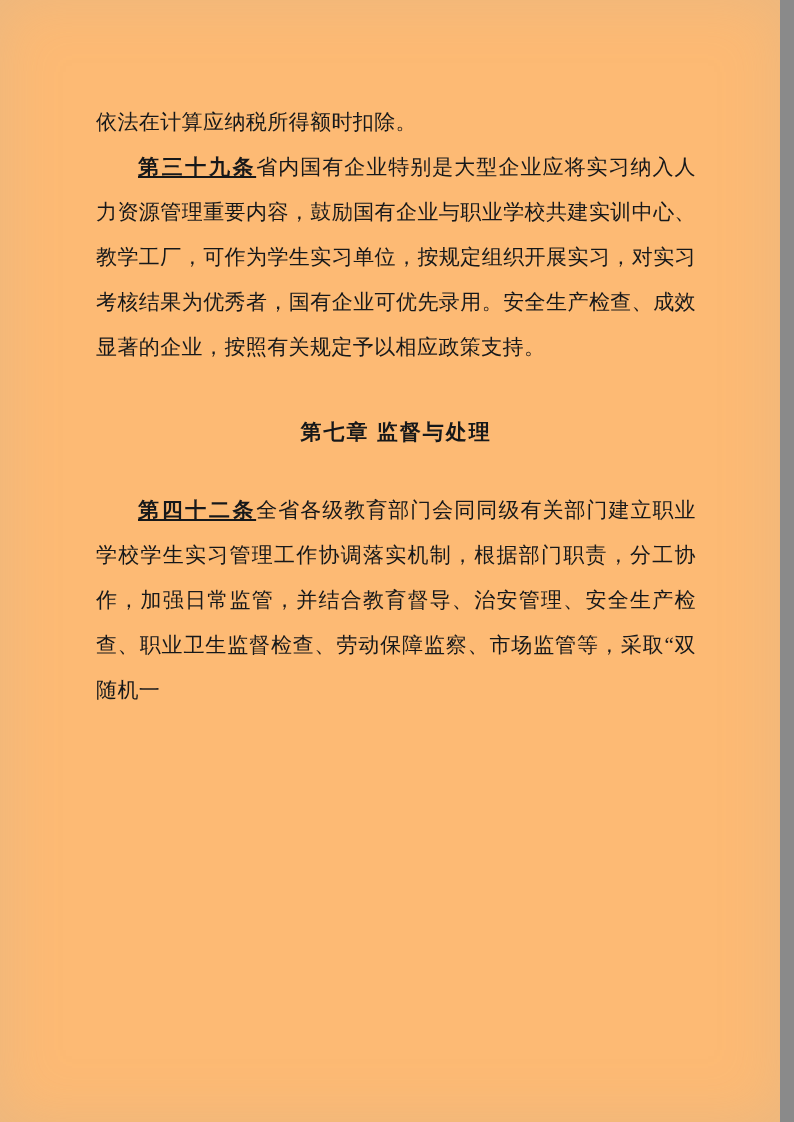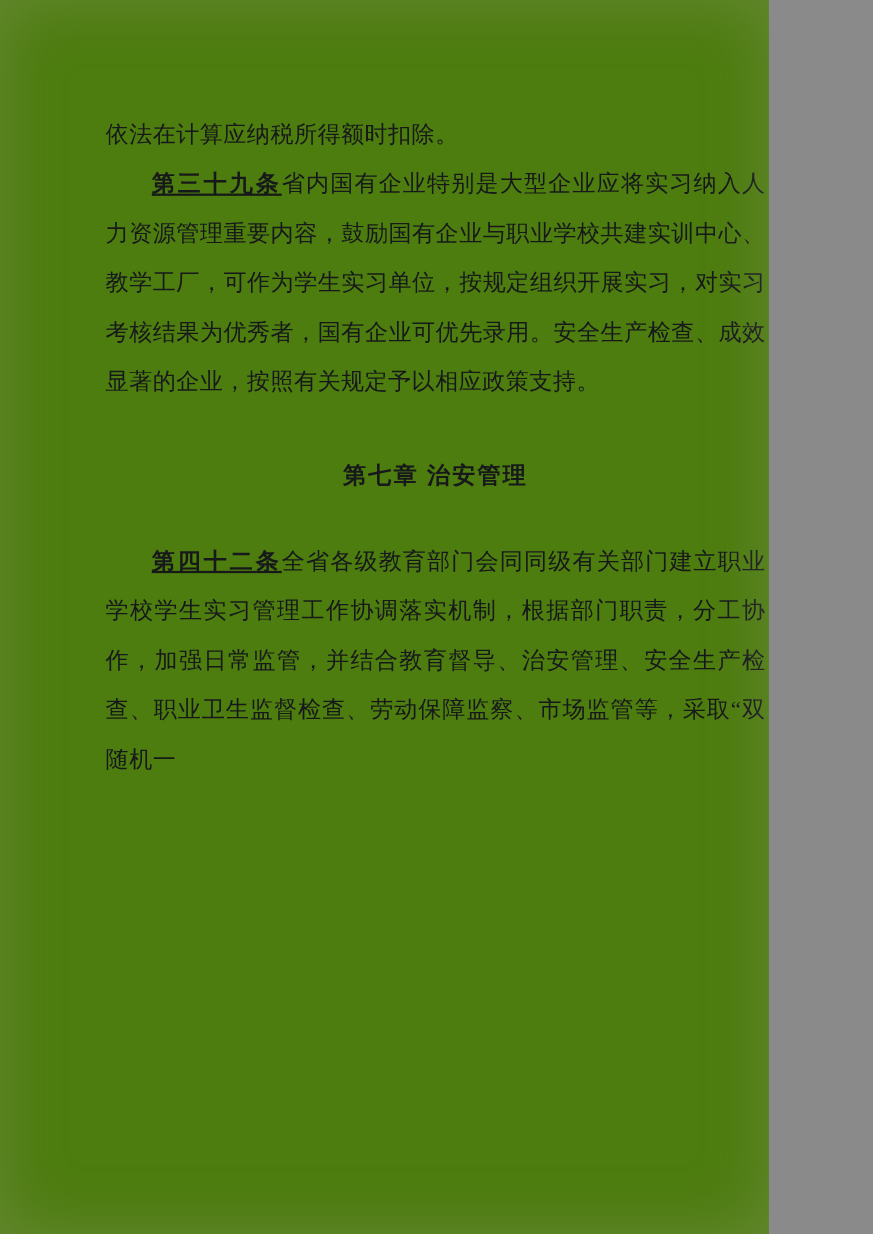--- a/index.html
+++ b/index.html
@@ -5,23 +5,23 @@
   html, body {
     margin: 0;
     padding: 0;
     background: #8a8a8a;
   }
   body {
     font-family: "Liberation Serif", "DejaVu Serif", serif;
   }
   .page {
     position: relative;
-    width: 699px;
+    width: 780px;
     height: 1122px;
-    background: #4d7c0f;
+    background: #fdba74;
     overflow: hidden;
     box-sizing: border-box;
     padding-left: 12px;
   }
   .page-inner {
     position: absolute;
     left: 96px;
     top: 100px;
     width: 600px;
     height: 900px;
@@ -88,21 +88,21 @@
       <p class="para no-indent">
         <span>依法在计算应纳税所得额时扣除。</span>
       </p>
 
       <p class="para">
         <span class="art-label">第三十九条</span><span>省内国有企业特别是大型企业应将实习纳入人力资源管理重要内容，鼓励国有企业与职业学校共建实训中心、教学工厂，可作为学生实习单位，按规定组织开展实习，对实习考核结果为优秀者，国有企业可优先录用。安全生产检查、成效显著的企业，按照有关规定予以相应政策支持。</span>
       </p>
 
 
 
-      <h2 class="chapter-heading">第七章  治安管理</h2>
+      <h2 class="chapter-heading">第七章  监督与处理</h2>
 
       <p class="para">
         <span class="art-label">第四十二条</span><span>全省各级教育部门会同同级有关部门建立职业学校学生实习管理工作协调落实机制，根据部门职责，分工协作，加强日常监管，并结合教育督导、治安管理、安全生产检查、职业卫生监督检查、劳动保障监察、市场监管等，采取“双随机一</span>
       </p>
 
     </div>
   </div>
 
   <div class="page-number">
     <span class="pn-inner">－ 20 －</span>

